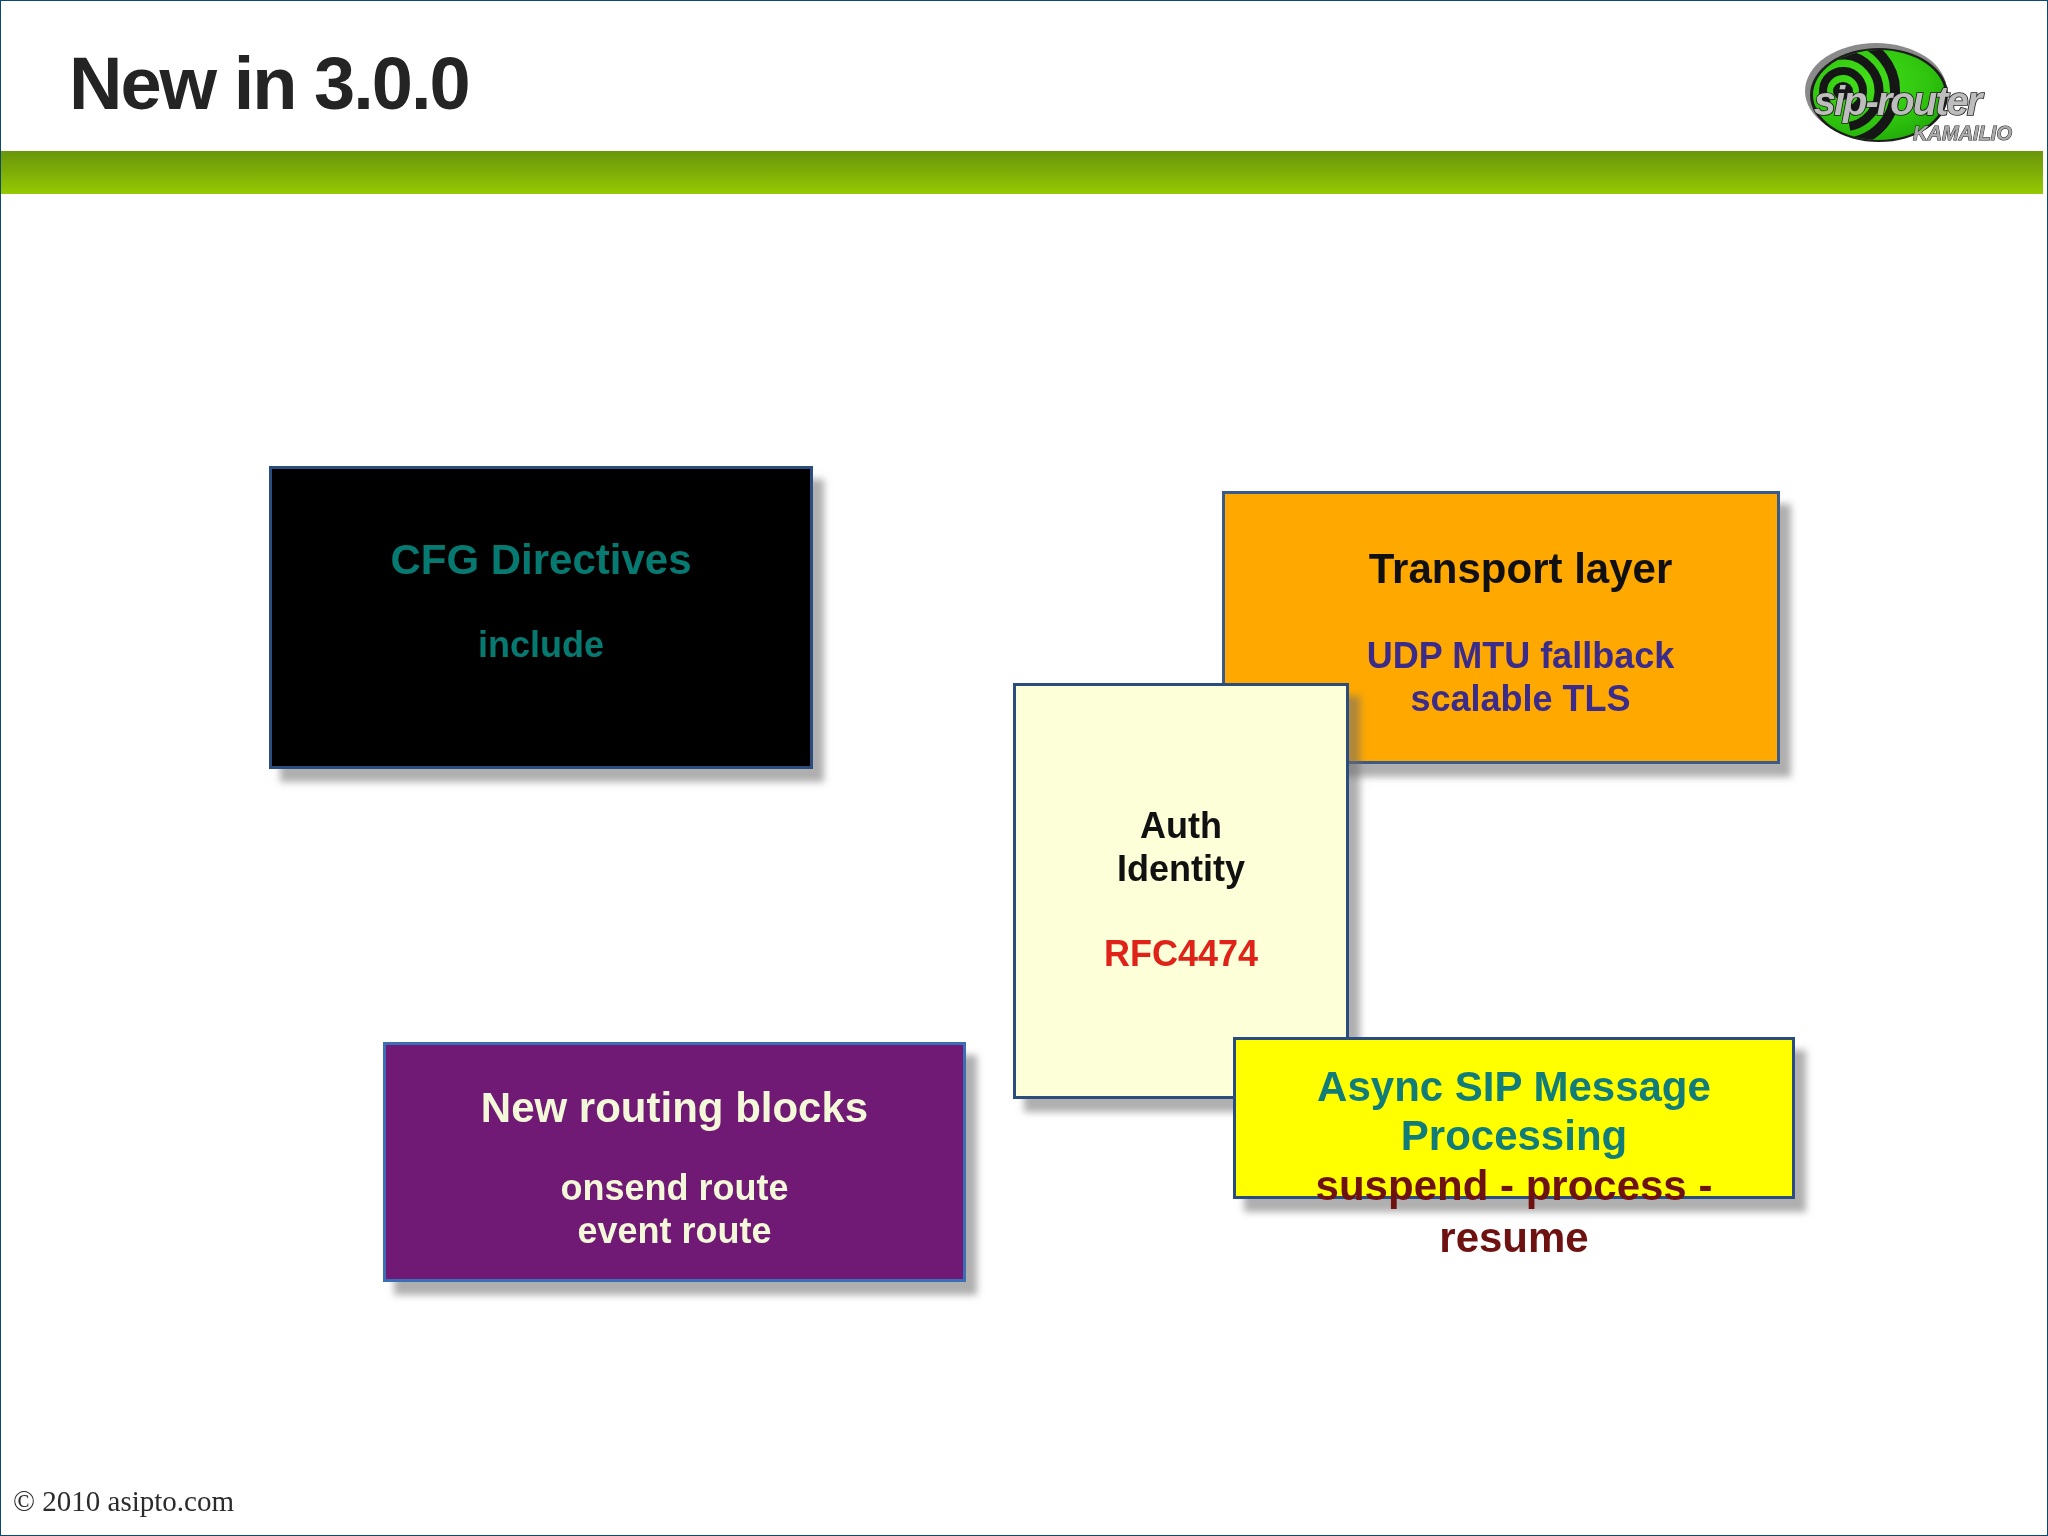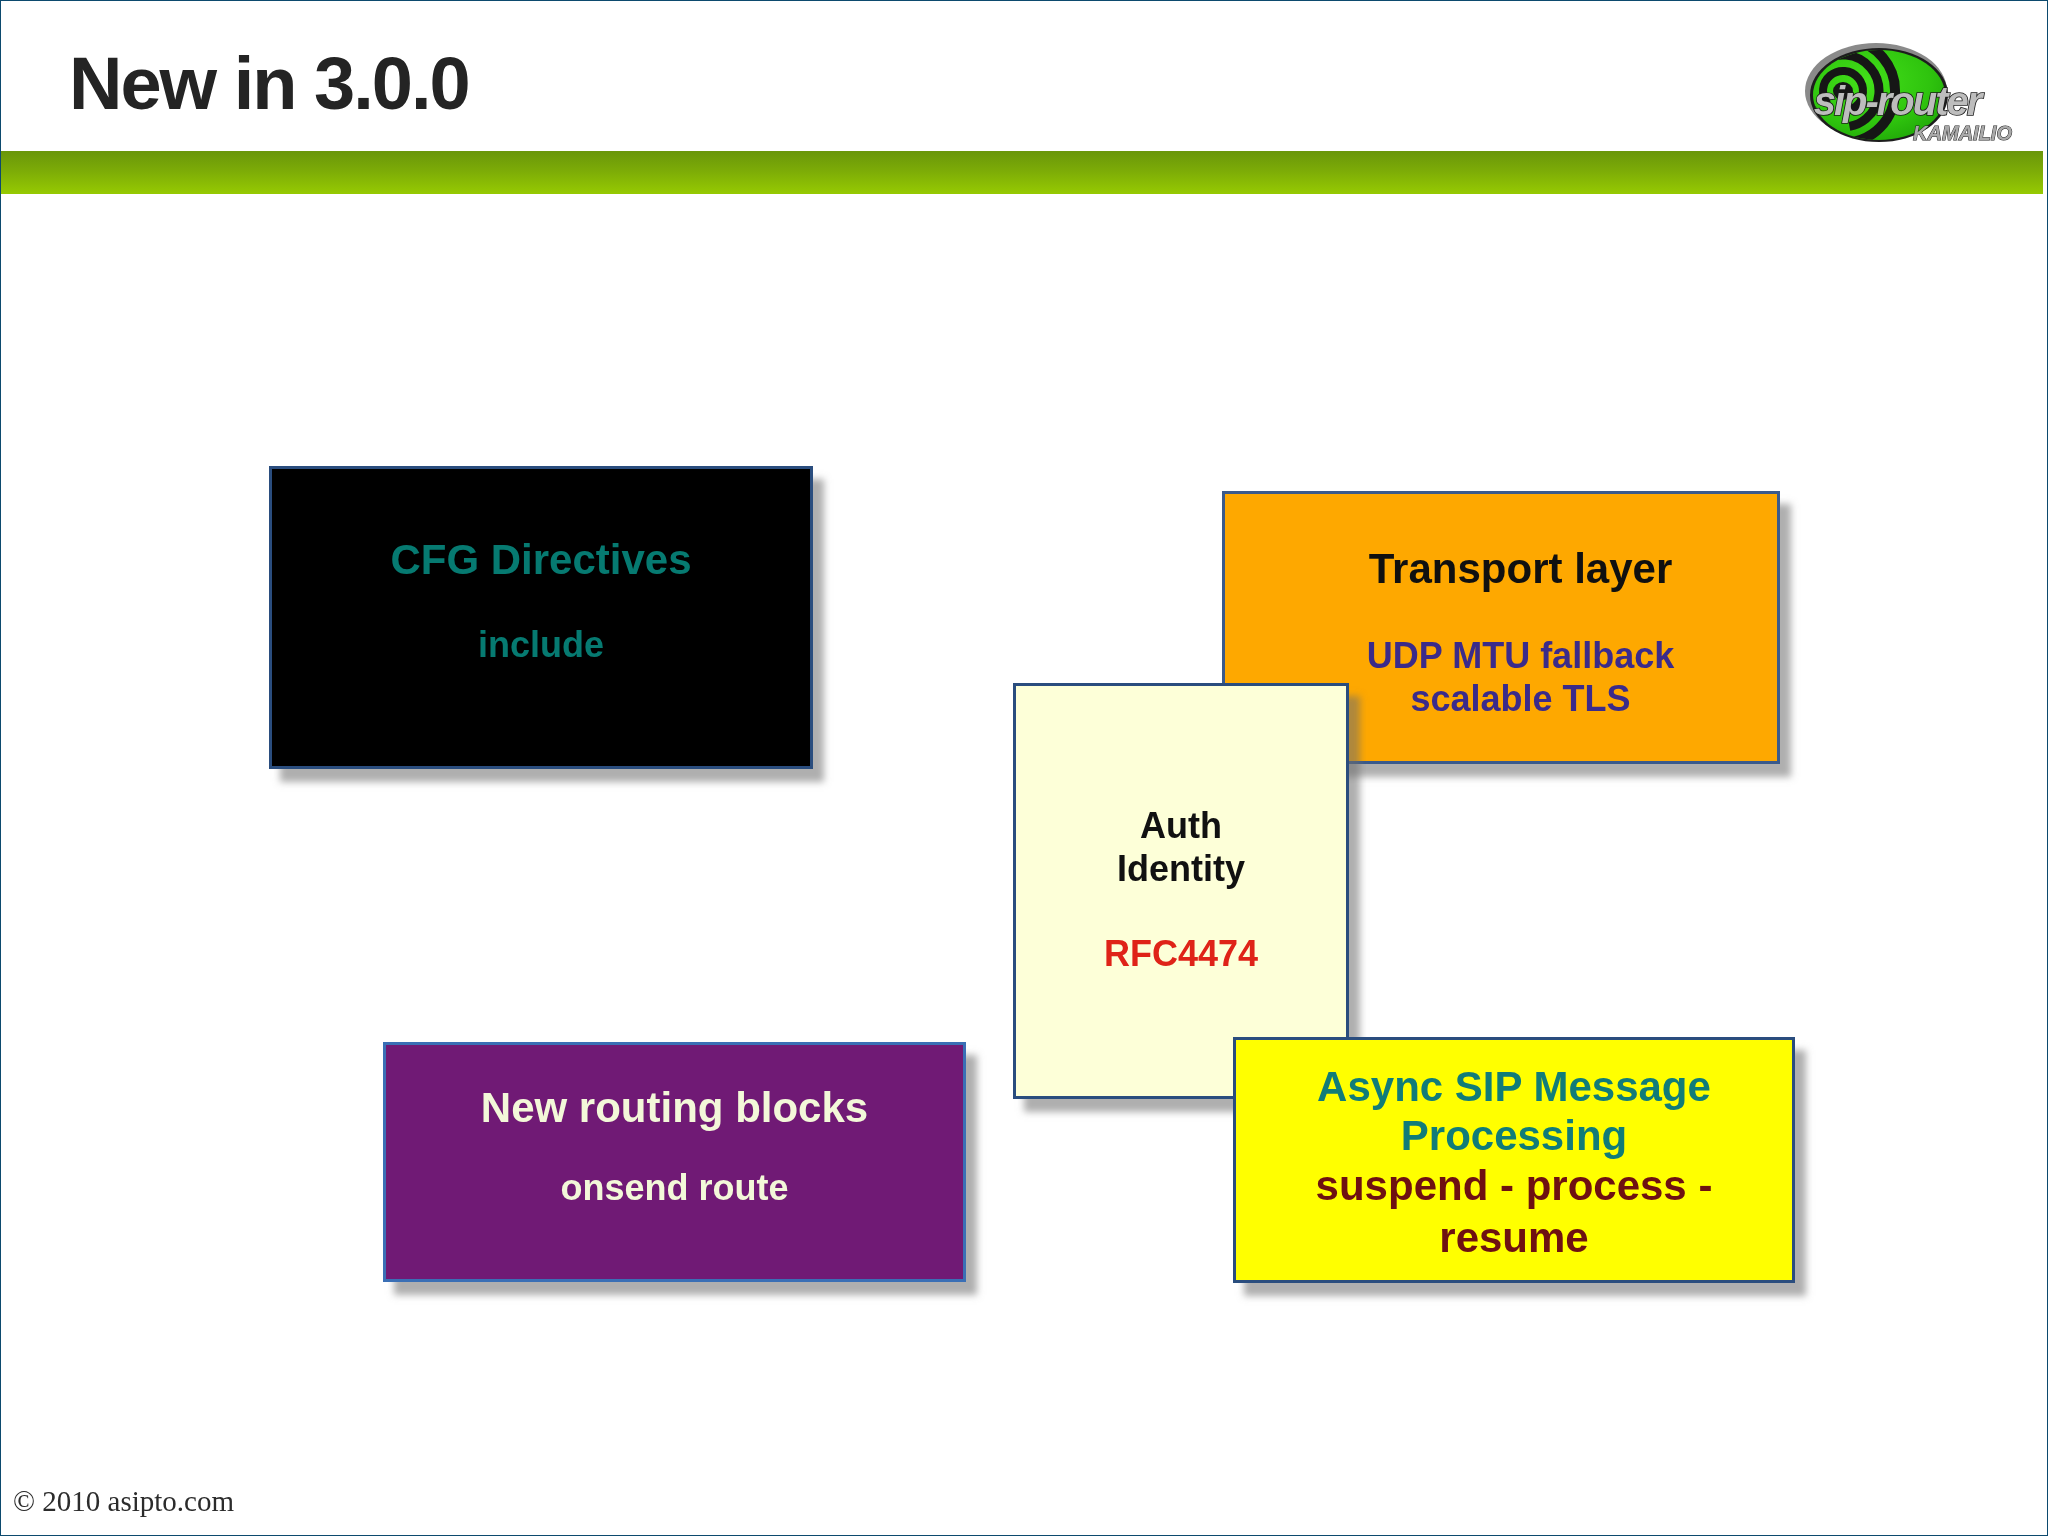--- a/index.html
+++ b/index.html
@@ -58,21 +58,21 @@
   .box-auth .bx-rfc{margin-top:42px;color:#df2318;font-size:36px;font-weight:bold;line-height:43px;}
   
   .box-routing{
     left:382px;top:1041px;width:583px;height:240px;
     background:#701a75;border:3px solid #3a6fb5;
   }
   .box-routing .bx-title{margin-top:38px;color:#f3f8d9;}
   .box-routing .bx-body{margin-top:33px;color:#f3f8d9;}
   
   .box-async{
-    left:1232px;top:1036px;width:562px;height:246px;
+    left:1232px;top:1036px;width:562px;height:162px;
     background:#ffff00;border:3px solid #2a4d7e;
     z-index:3;
   }
   .box-async .bx-title{margin-top:22px;color:#117c78;font-size:42px;line-height:49px;font-weight:bold;}
   .box-async .bx-suspend{color:#6e1111;font-size:42px;line-height:52px;font-weight:bold;}
   
   .footer{
     position:absolute;left:12px;top:1484px;
     font-family:"Liberation Serif", serif;
     font-size:29px;color:#2b2b2b;text-align:center;
@@ -131,20 +131,21 @@
       <div class="bx-line">Auth</div>
       <div class="bx-line">Identity</div>
     </div>
     <div class="bx-rfc">RFC4474</div>
   </div>
 
   <div class="box box-routing">
     <div class="bx-title">New routing blocks</div>
     <div class="bx-body">
       <div class="bx-line">onsend route</div>
+      <div class="bx-line">event route</div>
     </div>
   </div>
 
   <div class="box box-async">
     <div class="bx-title">
       <div>Async SIP Message</div>
       <div>Processing</div>
     </div>
     <div class="bx-suspend">suspend - process - resume</div>
   </div>

